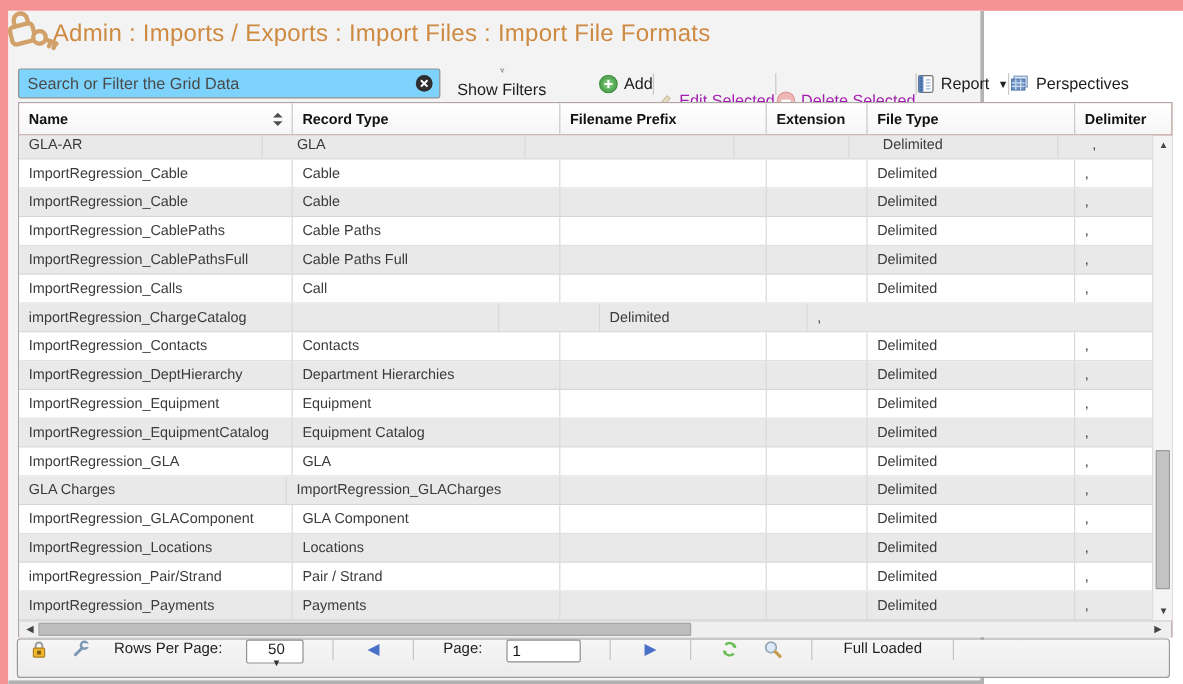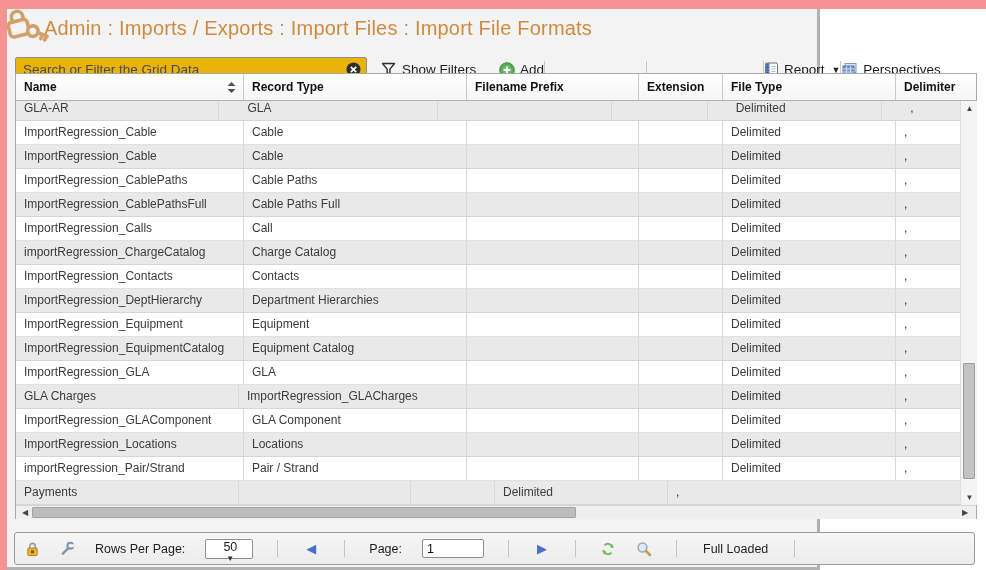--- a/index.html
+++ b/index.html
@@ -9,33 +9,33 @@
   .left-strip { position:absolute; left:0; top:0; width:7px; height:570px; background:#f59394; }
   .panel { position:absolute; left:7px; top:9px; width:813px; height:561px; background:#f3f3f3; border-right:3px solid #b2b2b2; border-bottom:3px solid #b2b2b2; }
 
   
   .title-icon { position:absolute; left:-6px; top:-7px; width:50px; height:50px; z-index:5; }
   .page-title { position:absolute; left:37px; top:8px; font-size:20px; color:#cf8a41; letter-spacing:.2px; white-space:nowrap; }
 
   
   .toolbar { position:absolute; left:0; top:48px; width:979px; height:27px; }
   .search-wrap { position:absolute; left:8px; top:0; width:352px; height:25px; }
-  .search-wrap input { width:100%; height:100%; border:1px solid #919191; border-radius:2px; padding:0 26px 0 7px; font-size:13.5px; color:#222; font-family:inherit; background:#eab308; outline:none; }
+  .search-wrap input { width:100%; height:100%; border:1px solid #919191; border-radius:2px; padding:0 26px 0 7px; font-size:13.5px; color:#222; font-family:inherit; background:#7dd3fc; outline:none; }
   .search-wrap input::placeholder { color:#4a4a4a; opacity:1; }
   .clear-btn { position:absolute; right:6px; top:5px; width:15px; height:15px; cursor:pointer; }
   .tb-item { position:absolute; top:0; height:25px; display:flex; align-items:center; gap:6px; font-size:13.5px; color:#1d1d1d; cursor:pointer; white-space:nowrap; }
-  .show-filters { left:374px; }
+  .show-filters { left:374px;flex-direction:column; }
   .btn-row { position:absolute; left:492px; right:4px; top:0; height:25px; display:flex; align-items:center; gap:0; font-size:13.5px; color:#1d1d1d; }
   .btn { display:flex; align-items:center; gap:5px; cursor:pointer; white-space:nowrap; }
   .btn.disabled { color:#a21caf; cursor:default;margin-top:28px; }
   .vsep { width:1px; height:18px; background:#c8c8c8; }
   .caret { font-size:9px; color:#222; margin-left:2px; }
 
   
-  .grid { position:absolute; left:8px; top:64px; width:962px; height:446px; border:1px solid #a9a9a9; background:#fca5a5; }
+  .grid { position:absolute; left:8px; top:76px; width:962px; height:446px; border:1px solid #a9a9a9; background:#fca5a5; }
   .grid-header { display:flex; height:27px; background:linear-gradient(#ffffff,#f6f6f6); border-bottom:1px solid #b0b0b0; }
   .hcell { font-size:12px; font-weight:bold; color:#111; line-height:26px; padding-left:8px; border-right:1px solid #c9c9c9; white-space:nowrap; overflow:hidden; position:relative; cursor:pointer; }
   .hcell .sort-ic { position:absolute; right:7px; top:8px; }
   .grid-body { position:absolute; left:0; top:27px; width:944px; height:404px; overflow:hidden; background:#fff; }
   .grow { display:flex; height:24px; border-bottom:1px solid #e1e1e1; background:#fff; }
   .grow.alt { background:#e9e9e9; border-bottom-color:#d6d6d6; }
   .grow:first-child { margin-top:-4px;gap:20px; }
   .gcell { padding-left:8px; line-height:23px; font-size:12px; color:#3b3b3b; border-right:1px solid #d9d9d9; white-space:nowrap; overflow:hidden; }
   .c0{width:228px}.c1{width:223px}.c2{width:172px}.c3{width:84px}.c4{width:173px}.c5{width:64px;border-right:none}
 
@@ -44,21 +44,21 @@
   .vs-up,.vs-down { position:absolute; left:0; width:17px; height:15px; text-align:center; font-size:8px; color:#444; line-height:15px; cursor:pointer; }
   .vs-up { top:0; } .vs-down { bottom:0; }
   .vs-thumb { position:absolute; left:2px; top:262px; width:12px; height:116px; background:#c3c3c3; border:1px solid #9d9d9d; border-radius:1px; cursor:pointer; }
   
   .hscroll { position:absolute; left:0; top:431px; width:960px; height:14px; background:#efefef; border-top:1px solid #d5d5d5; }
   .hs-left,.hs-right { position:absolute; top:0; width:14px; height:13px; text-align:center; font-size:8px; color:#444; line-height:13px; cursor:pointer; }
   .hs-left { left:2px; } .hs-right { right:4px; }
   .hs-thumb { position:absolute; left:16px; top:1px; width:544px; height:11px; background:#bdbdbd; border:1px solid #a5a5a5; border-radius:1px; cursor:pointer; }
 
   
-  .footer { position:absolute; left:7px; top:523px; width:961px; height:33px; background:linear-gradient(#f6f6f6,#ececec); border:1px solid #9a9a9a; border-radius:3px; display:flex; align-items:center; gap:20px; padding:0 10px; font-size:12.5px; color:#1d1d1d; }
+  .footer { position:absolute; left:7px; top:523px; width:961px; height:33px; background:linear-gradient(#f6f6f6,#ececec); border:1px solid #9a9a9a; border-radius:3px; display:flex; align-items:flex-start; gap:20px; padding:0 10px; font-size:12.5px; color:#1d1d1d; }
   .fsep { width:1px; height:17px; background:#c4c4c4; margin:0 4px; }
   .rpp-select { width:48px; height:20px; background:#fff; border:1px solid #8f8f8f; border-radius:2px; display:flex; align-items:center; justify-content:space-between; padding:0 4px 0 6px; cursor:pointer;flex-direction:column; }
   .rpp-select .sel-caret { font-size:8px; color:#333; }
   .page-input { width:62px; height:19px; border:1px solid #8f8f8f; border-radius:2px; font-size:12.5px; padding:0 4px; font-family:inherit; color:#111; }
   .pager-arrow { font-size:13px; color:#4a6fc9; cursor:pointer; padding:0 4px; }
   .ficon { cursor:pointer; display:flex; align-items:center; }
   .status-text { padding:0 2px; }
 </style>
 </head>
 <body>
@@ -207,21 +207,20 @@
           <div class="grow">
             <div class="gcell c0">ImportRegression_Calls</div>
             <div class="gcell c1">Call</div>
             <div class="gcell c2"></div>
             <div class="gcell c3"></div>
             <div class="gcell c4">Delimited</div>
             <div class="gcell c5">,</div>
           </div>
           <div class="grow alt">
             <div class="gcell c0">importRegression_ChargeCatalog</div>
-            <div class="gcell c1">Charge Catalog</div>
             <div class="gcell c2"></div>
             <div class="gcell c3"></div>
             <div class="gcell c4">Delimited</div>
             <div class="gcell c5">,</div>
           </div>
           <div class="grow">
             <div class="gcell c0">ImportRegression_Contacts</div>
             <div class="gcell c1">Contacts</div>
             <div class="gcell c2"></div>
             <div class="gcell c3"></div>
@@ -286,20 +285,21 @@
           </div>
           <div class="grow">
             <div class="gcell c0">importRegression_Pair/Strand</div>
             <div class="gcell c1">Pair / Strand</div>
             <div class="gcell c2"></div>
             <div class="gcell c3"></div>
             <div class="gcell c4">Delimited</div>
             <div class="gcell c5">,</div>
           </div>
           <div class="grow alt">
+            <div class="gcell c0">ImportRegression_Payments</div>
             <div class="gcell c1">Payments</div>
             <div class="gcell c2"></div>
             <div class="gcell c3"></div>
             <div class="gcell c4">Delimited</div>
             <div class="gcell c5">,</div>
           </div>
         </div>
 
       <div class="vscroll">
         <div class="vs-up">▲</div>

